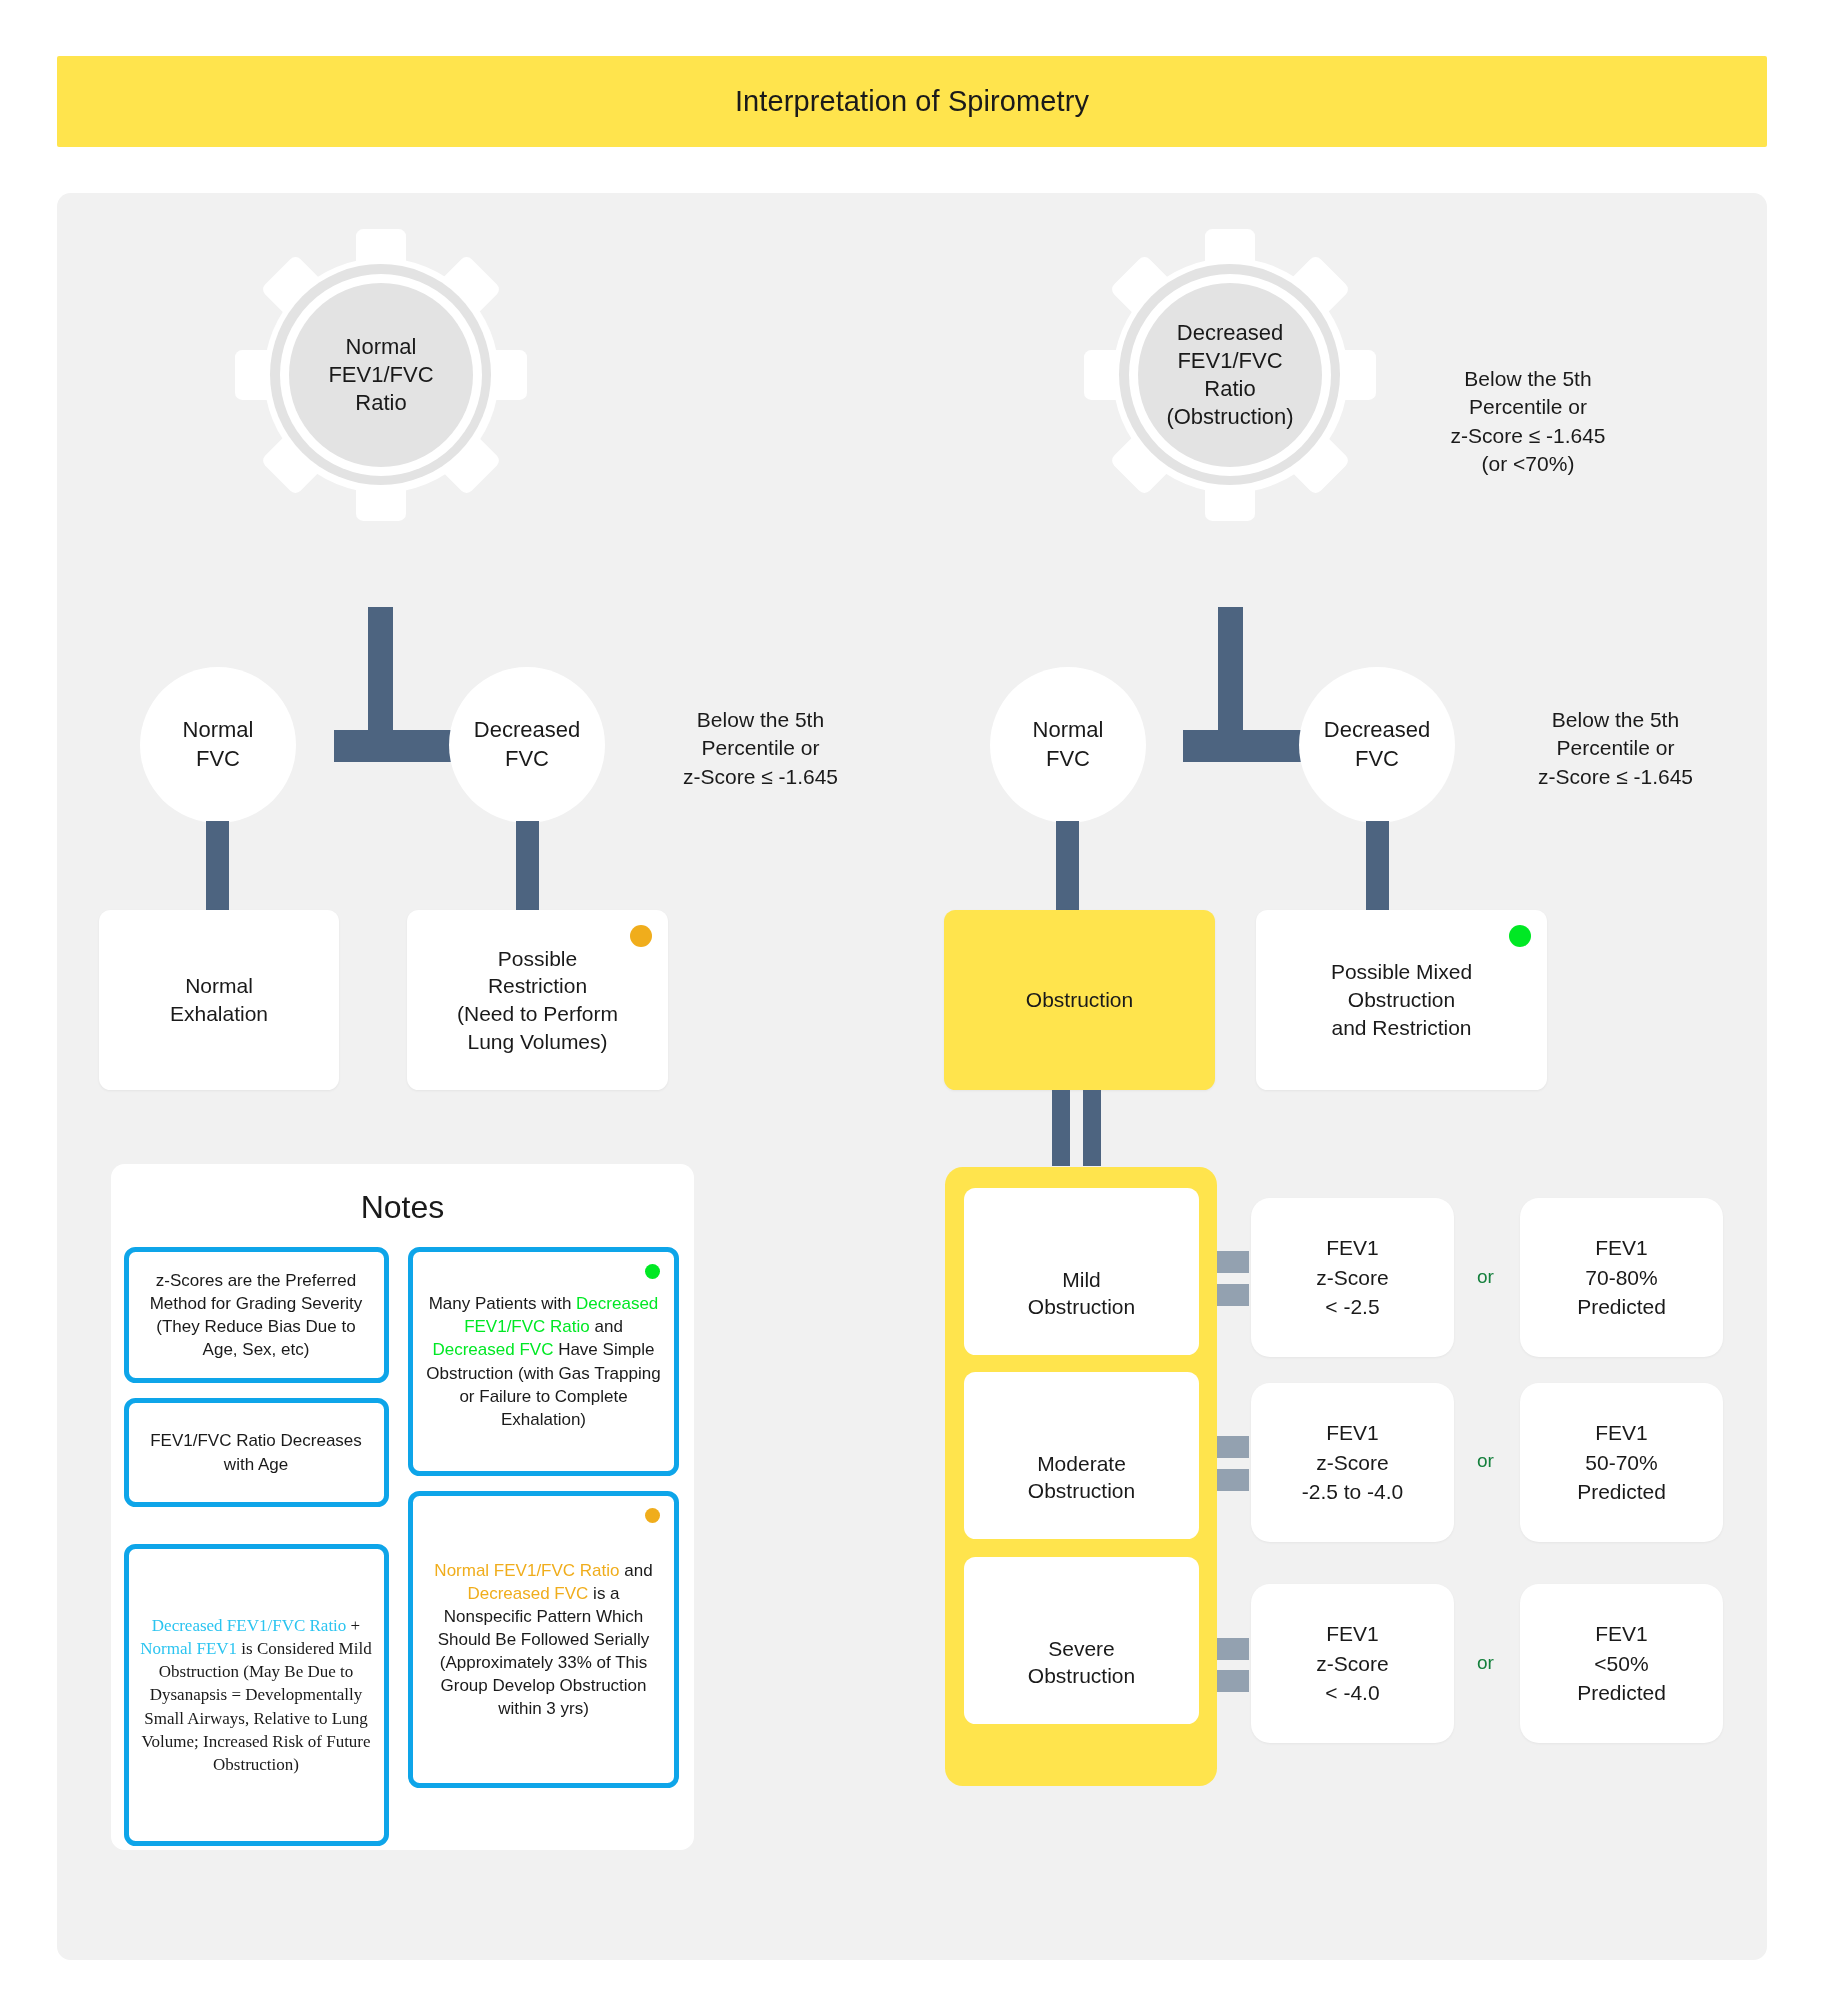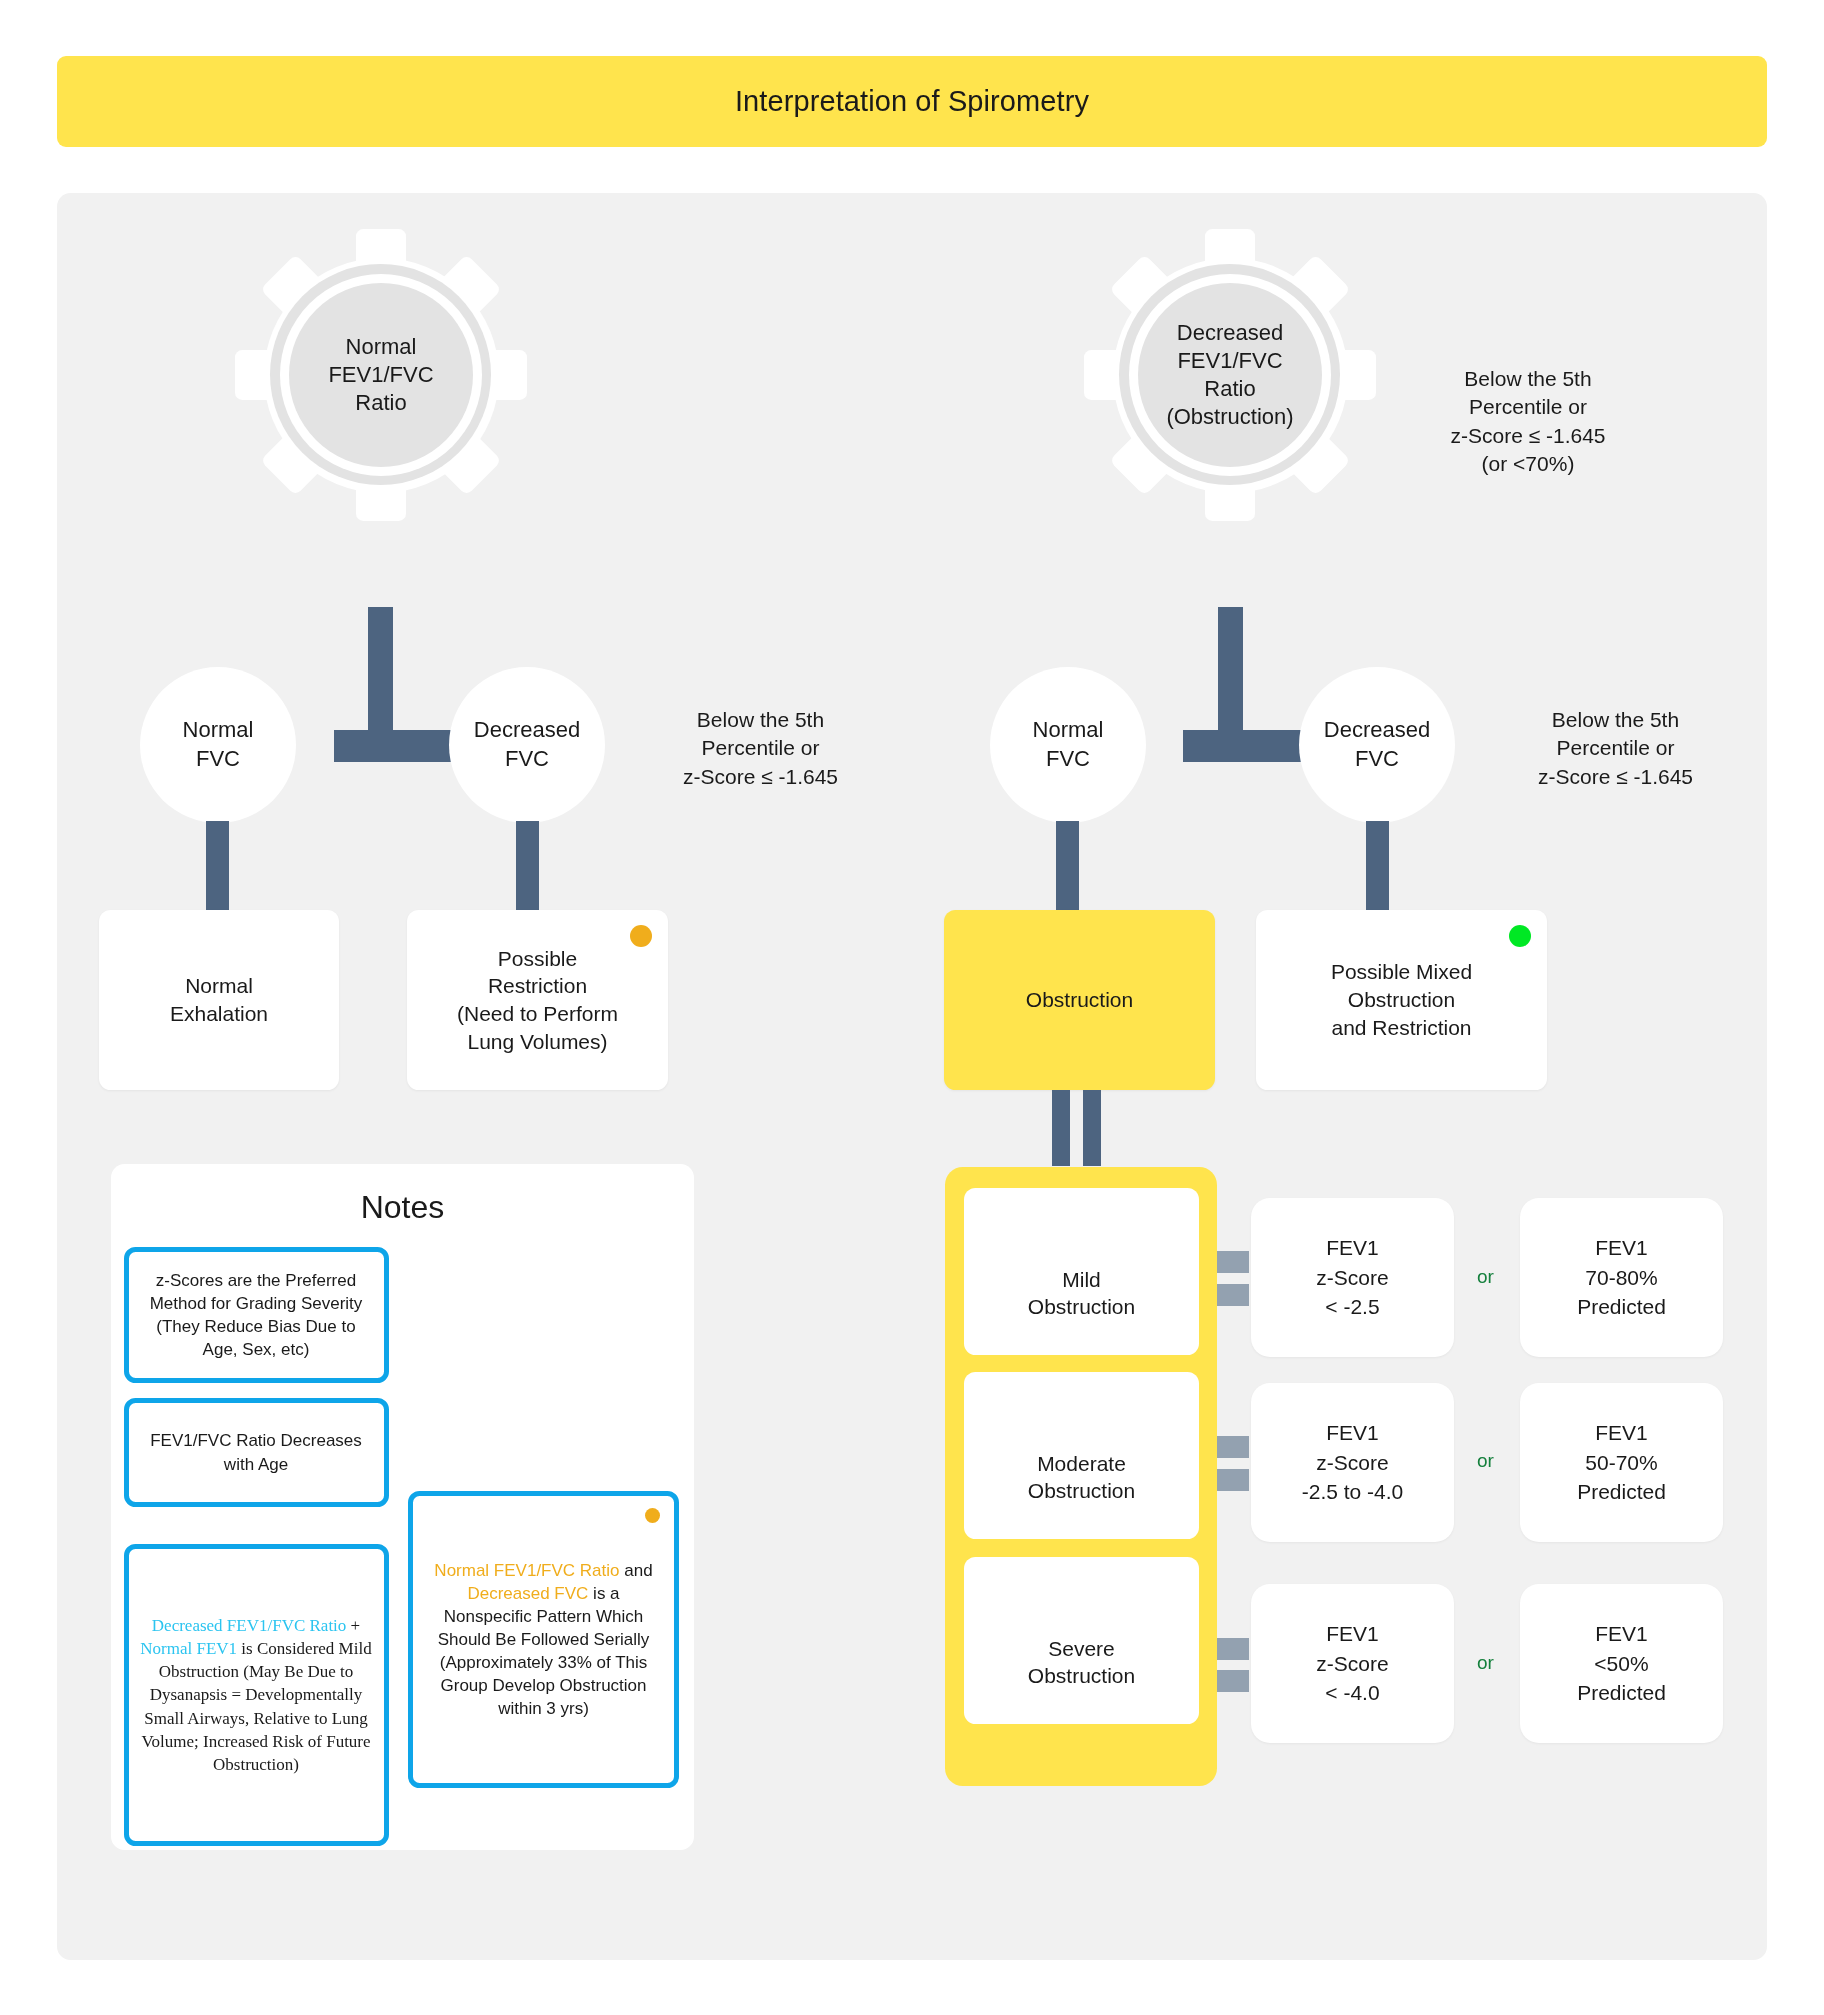--- a/index.html
+++ b/index.html
@@ -8,21 +8,21 @@
     background:#ffffff;
     font-family:"Liberation Sans", sans-serif;
     color:#1a1a1a;
     -webkit-font-smoothing:antialiased;
   }
   .page{position:relative;width:1825px;height:2015px;}
 
   
   .title-bar{
     position:absolute;left:57px;top:56px;width:1710px;height:91px;
-    background:#ffe44d;border-radius:9px;
+    background:#ffe44d;border-radius:2px;
     display:flex;align-items:center;justify-content:center;
   }
   .title-bar .t{font-size:29px;color:#1a1a1a;letter-spacing:0.1px;}
 
   
   .panel{
     position:absolute;left:57px;top:193px;width:1710px;height:1767px;
     background:#f1f1f1;border-radius:13.6px;
   }
 
@@ -340,20 +340,26 @@
     <div class="note" style="left:12.5px;top:234px;width:255px;height:99px;">
       <div class="txt">FEV1/FVC Ratio Decreases with Age</div>
     </div>
 
     <div class="note" style="left:12.5px;top:380px;width:255px;height:292px;font-family:Liberation Serif, serif;">
       <div class="txt">
         <span class="hl-cyan">Decreased FEV1/FVC Ratio</span><span> + </span><span class="hl-cyan">Normal FEV1</span><span> is Considered Mild Obstruction (May Be Due to Dysanapsis = Developmentally Small Airways, Relative to Lung Volume; Increased Risk of Future Obstruction)</span>
       </div>
     </div>
 
+    <div class="note" style="left:297px;top:83px;width:261px;height:219px;">
+      <div class="dot" style="position:absolute;right:13.6px;top:11.5px;background:#00e824;"></div>
+      <div class="txt">
+        <span>Many Patients with </span><span class="hl-green">Decreased FEV1/FVC Ratio</span><span> and </span><span class="hl-green">Decreased FVC</span><span> Have Simple Obstruction (with Gas Trapping or Failure to Complete Exhalation)</span>
+      </div>
+    </div>
 
     <div class="note" style="left:297px;top:327px;width:261px;height:287px;">
       <div class="dot" style="position:absolute;right:13.6px;top:11.5px;background:#f0ad1c;"></div>
       <div class="txt">
         <span class="hl-orange">Normal FEV1/FVC Ratio</span><span> and </span><span class="hl-orange">Decreased FVC</span><span> is a Nonspecific Pattern Which Should Be Followed Serially (Approximately 33% of This Group Develop Obstruction within 3 yrs)</span>
       </div>
     </div>
   </div>
 
 </div>

